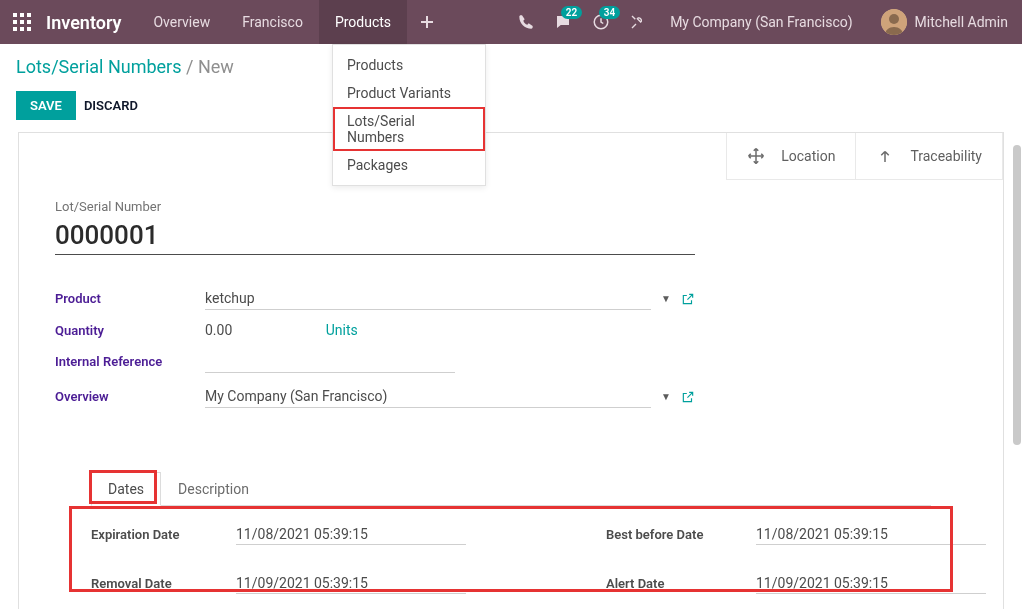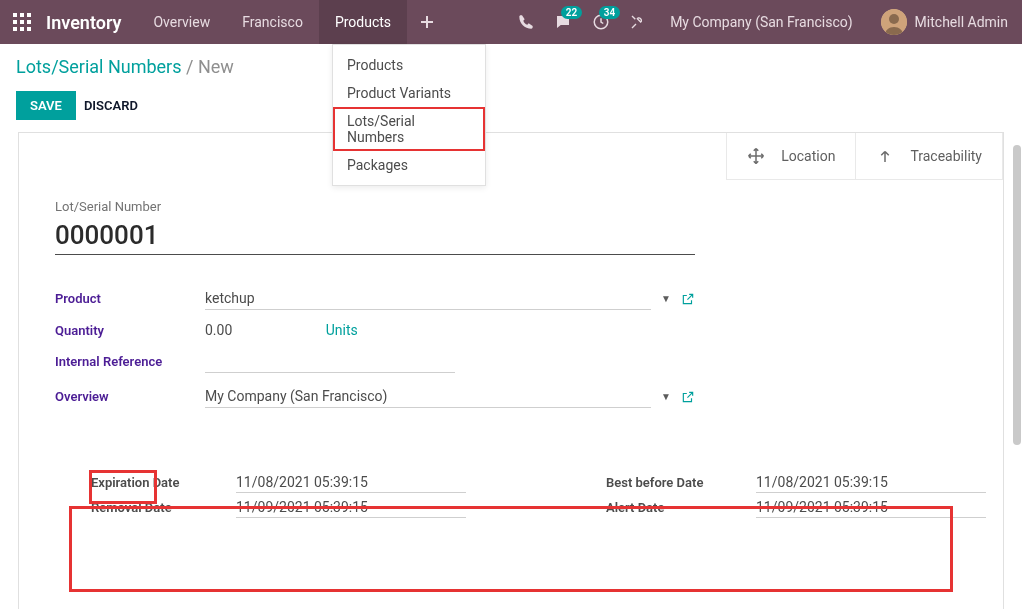--- a/index.html
+++ b/index.html
@@ -53,21 +53,21 @@
   .ext-link { color: #00a09d; cursor: pointer; }
   .qty { color: #4c4c4c; font-size: 14px; }
   .units { color: #00a09d; font-size: 14px; margin-left: 90px;}
 
   
   .tabs-wrap { margin: 58px 36px 0 36px; position: relative; }
   .tabs { display: flex; border-bottom: 1px solid #dcdcdc; }
   .tab { padding: 8px 16px; border: 1px solid transparent; font-size: 14px; color: #6c6c6c; cursor: pointer; margin-bottom: -1px;}
   .tab.active { border: 1px solid #dcdcdc; border-bottom: 1px solid #fff; color: #4c4c4c; background: #fff; }
 
-  .dates-grid { display: grid; grid-template-columns: 145px 260px 110px 150px 260px; margin-top: 18px; row-gap: 4px; font-size: 14px; align-items: center; }
+  .dates-grid { display: grid; grid-template-columns: 145px 260px 110px 150px 260px; margin-top: 18px; row-gap: 28px; font-size: 14px; align-items: center; }
   .dates-grid .lbl { font-weight: 600; font-size: 13px; color: #4c4c4c; }
   .date-input { border: none; border-bottom: 1px solid #cfcfcf; width: 230px; padding: 2px 0; font-size: 14px; color: #4c4c4c; }
 
   
   .red-box { position: absolute; border: 3px solid #e63333; pointer-events: none; }
 
   
   .fake-scroll { position: absolute; right: 1px; top: 145px; width: 8px; height: 300px; background: #c9c9c9; border-radius: 4px; }
 
   svg { display: block; }
@@ -214,20 +214,24 @@
                     </svg>
               </span>
             </div>
           </td>
         </tr>
       </tbody>
         </table>
 
       
       <div class="tabs-wrap">
+        <div class="tabs">
+          <div class="tab active">Dates</div>
+          <div class="tab">Description</div>
+        </div>
 
         <div class="dates-grid">
           <div class="lbl">Expiration Date</div>
           <div><input class="date-input" value="11/08/2021 05:39:15" style=""></div>
           <div></div>
           <div class="lbl">Best before Date</div>
           <div><input class="date-input" value="11/08/2021 05:39:15" style=""></div>
 
           <div class="lbl">Removal Date</div>
           <div><input class="date-input" value="11/09/2021 05:39:15" style=""></div>

